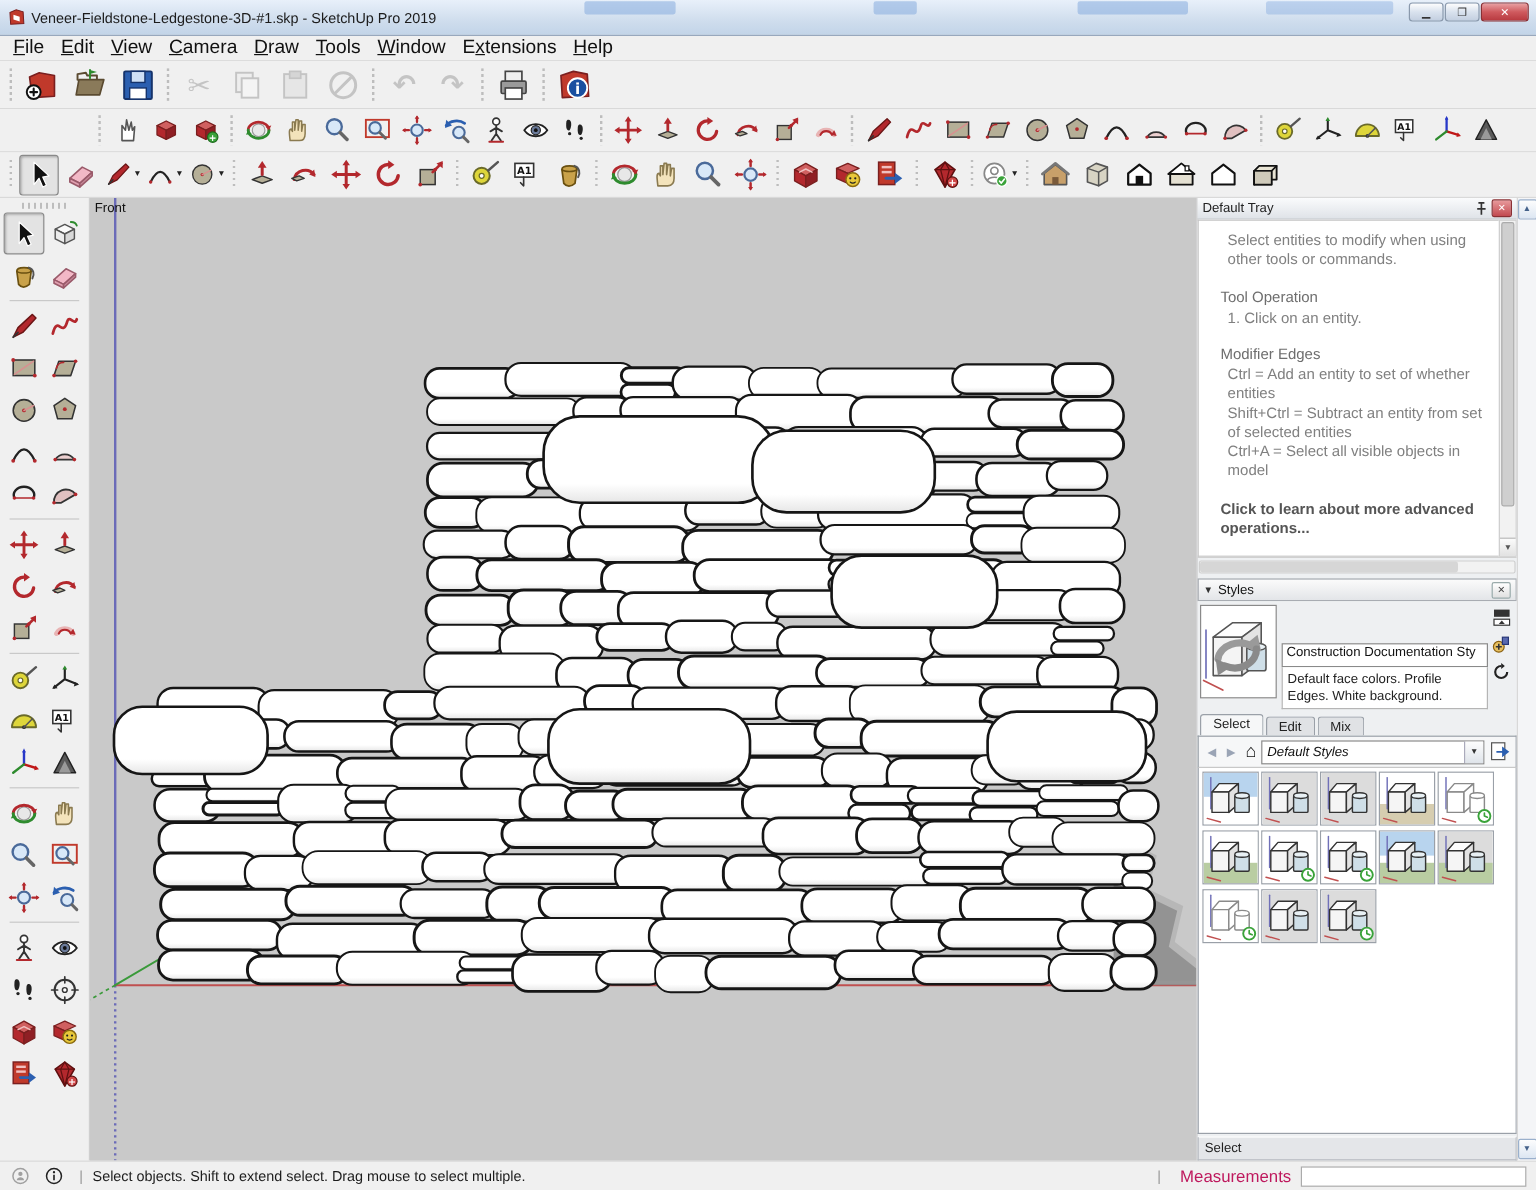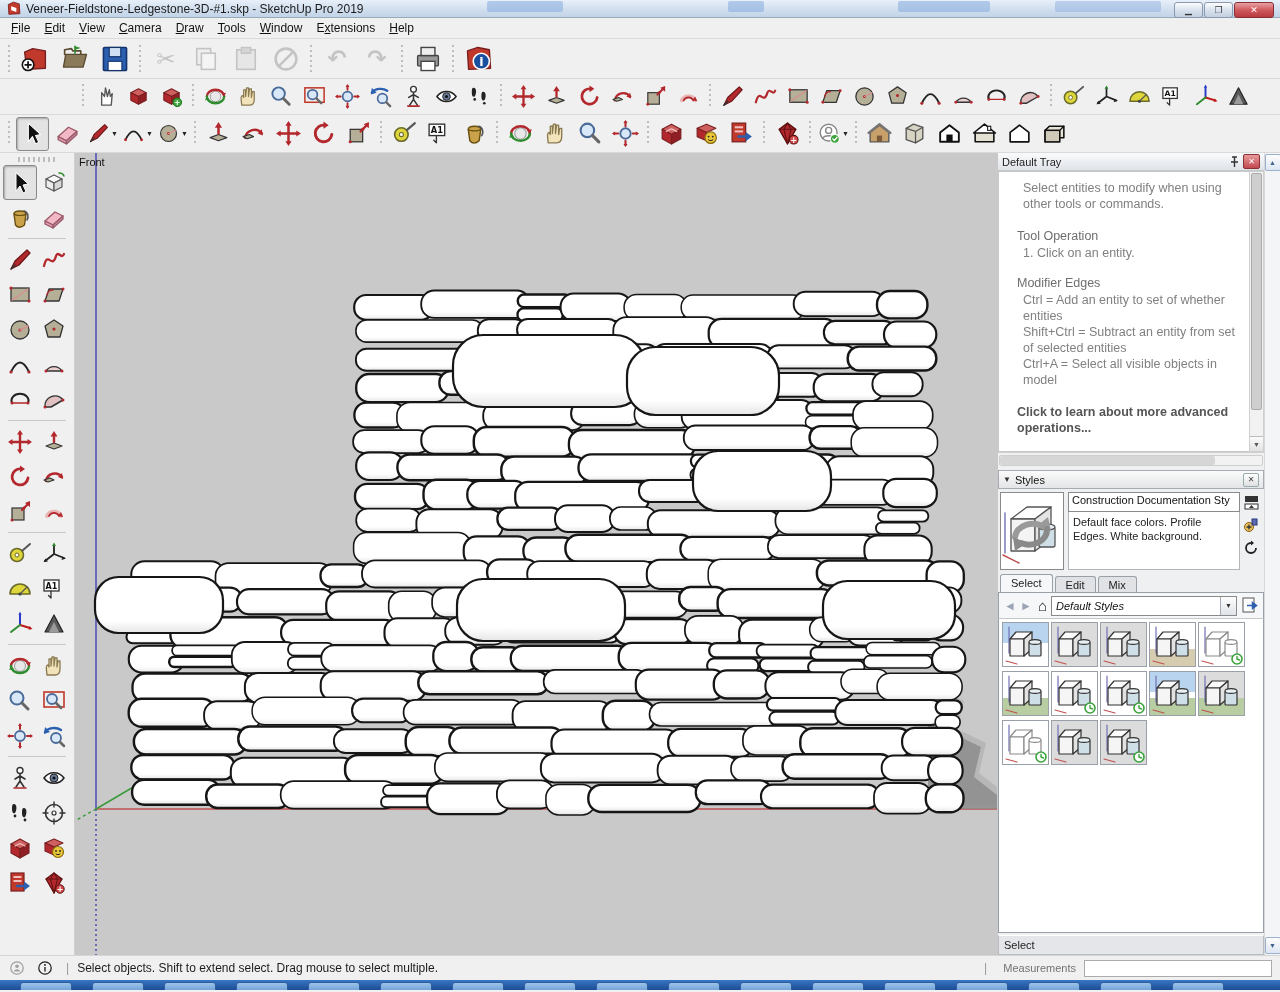--- a/index.html
+++ b/index.html
@@ -1,33 +1,33 @@
 <!DOCTYPE html>
 <html><head>
 <meta charset="utf-8">
 <style>
   html,body{margin:0;padding:0;}
   body{font-family:"Liberation Sans", sans-serif; -webkit-font-smoothing:antialiased;}
   #app{position:relative;width:1280px;height:992px;overflow:hidden;background:#f0f0f0;user-select:none;}
 
   
-  .titlebar{position:relative;height:18px;background:linear-gradient(#e8f0fa,#cfdded 60%,#c2d4e8);
+  .titlebar{position:relative;height:30px;background:linear-gradient(#e8f0fa,#cfdded 60%,#c2d4e8);
     border-bottom:1px solid #98a8bd;display:flex;align-items:center;padding:0 4px;box-sizing:border-box;}
   .titlebar .app-ico{width:15px;height:15px;margin:0 5px 0 2px;flex:none;}
   .title-text{font-size:12px;color:#1c1c1c;white-space:nowrap;}
   .ghost{position:absolute;top:1px;height:11px;border-radius:2px;background:rgba(125,165,220,.5);}
   .winbtns{position:absolute;right:6px;top:2px;display:flex;}
   .winbtn{width:29px;height:16px;border:1px solid #8a99ac;border-radius:3px;margin-left:1px;
     background:linear-gradient(#fdfdfd,#d9e2ee 50%,#c3cfe0);display:flex;align-items:center;justify-content:center;
     font-size:9px;color:#333;box-sizing:border-box;}
   .winbtn.close{background:linear-gradient(#e8a0a2,#cf5a5e 50%,#b83a40);color:#fff;width:40px;border-color:#8a3034;}
 
   
   .menubar{height:20px;background:#f0f0f0;border-bottom:1px solid #dcdcdc;display:flex;align-items:center;padding-left:4px;}
-  .menu-item{font-size:12px;color:#111;padding:2px 7px;cursor:default;}
+  .menu-item{font-size:16px;color:#111;padding:2px 7px;cursor:default;}
   .accel{text-decoration:underline;}
 
   
   .toolbar{display:flex;align-items:center;background:#f0f0f0;border-bottom:1px solid #d9d9d9;box-sizing:border-box;}
   .tb-row1{height:40px;padding-left:4px;}
   .tb-row2{height:36px;padding-left:78px;}
   .tb-row3{height:38px;padding-left:4px;}
   .tb{display:flex;align-items:center;justify-content:center;border:1px solid transparent;border-radius:3px;margin:0 1px;cursor:default;}
   .tb-row1 .tb{width:36px;height:34px;}
   .tb-row2 .tb{width:29px;height:30px;}
@@ -80,21 +80,21 @@
 
   .styles-header{height:17px;margin-top:2px;background:linear-gradient(#fbfbfb,#e3e5e8);border:1px solid #a8acb2;
     display:flex;align-items:center;font-size:11px;color:#111;padding:0 4px;}
   .styles-header .tri{font-size:8px;margin-right:4px;color:#333;}
   .styles-header .sp{flex:1;}
   .xbtn{width:14px;height:12px;border:1px solid #9aa;border-radius:2px;background:linear-gradient(#fff,#e0e0e0);
     font-size:8px;color:#444;display:flex;align-items:center;justify-content:center;}
 
   .styles-top{display:flex;padding:3px 2px;background:#eef0f2;}
   .style-preview{width:62px;height:76px;background:#fff;border:1px solid #8a8a8a;flex:none;}
-  .style-fields{flex:1;margin-left:4px;display:flex;flex-direction:column;}
+  .style-fields{flex:1;margin-left:4px;display:flex;flex-direction:column;margin-top:32px;}
   .style-name{height:16px;background:#fff;border:1px solid #8a8a8a;font-size:11px;color:#111;
     padding:1px 3px;white-space:nowrap;overflow:hidden;}
   .style-desc{flex:1;background:#fff;border:1px solid #b5b5b5;border-top:none;font-size:11px;color:#222;
     padding:3px 4px;line-height:14px;}
   .style-btns{width:22px;display:flex;flex-direction:column;align-items:center;padding-top:1px;}
   .style-btns .sb{width:18px;height:18px;display:flex;align-items:center;justify-content:center;margin-bottom:5px;}
 
   .styles-tabs{display:flex;align-items:flex-end;height:19px;padding-left:2px;background:#eef0f2;}
   .tab{font-size:11px;color:#222;border:1px solid #9aa0a8;border-bottom:none;border-radius:3px 3px 0 0;
     padding:2px 10px 1px;background:#e0e2e5;margin-right:2px;}
@@ -113,21 +113,21 @@
   .thumbs-grid{display:flex;flex-wrap:wrap;}
   .thumb{width:47px;height:45px;border:1px solid #9aa0a8;margin:0 2px 4px 0;box-sizing:border-box;}
   .tray-footer{height:18px;background:#e4e6e9;border:1px solid #b8bcc2;border-top:1px solid #fff;
     font-size:11px;color:#222;display:flex;align-items:center;padding-left:5px;margin-top:2px;}
 
   
   .statusbar{height:24px;background:#f0f0f0;border-top:1px solid #d5d5d5;display:flex;align-items:center;padding:0 8px;}
   .statusbar .sb-ico{width:18px;height:18px;margin-right:10px;}
   .statusbar .bar-sep{color:#999;margin:0 8px 0 2px;font-size:12px;}
   .status-msg{font-size:12px;color:#1c1c1c;flex:1;}
-  .meas-label{font-size:11px;color:#737373;margin:16px 8px;}
+  .meas-label{font-size:14px;color:#be185d;margin:16px 8px;}
   .meas-input{width:188px;height:17px;background:#fff;border:1px solid #ababab;box-sizing:border-box;font-size:11px;padding:0 3px;}
 
   
   .taskbar{height:10px;background:linear-gradient(#3a76c4,#1c4d94);position:relative;overflow:hidden;}
   .task-btn{position:absolute;top:2px;width:52px;height:14px;border-radius:3px 3px 0 0;
     background:linear-gradient(#9cc2ea,#5a8fcf);border:1px solid #2d5f9e;box-sizing:border-box;}
 </style>
 </head>
 <body>
 

